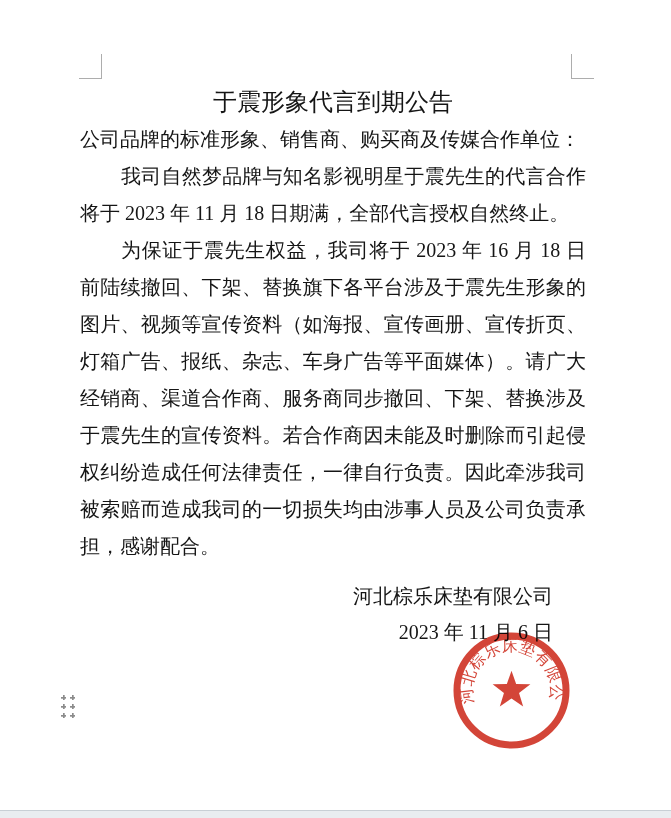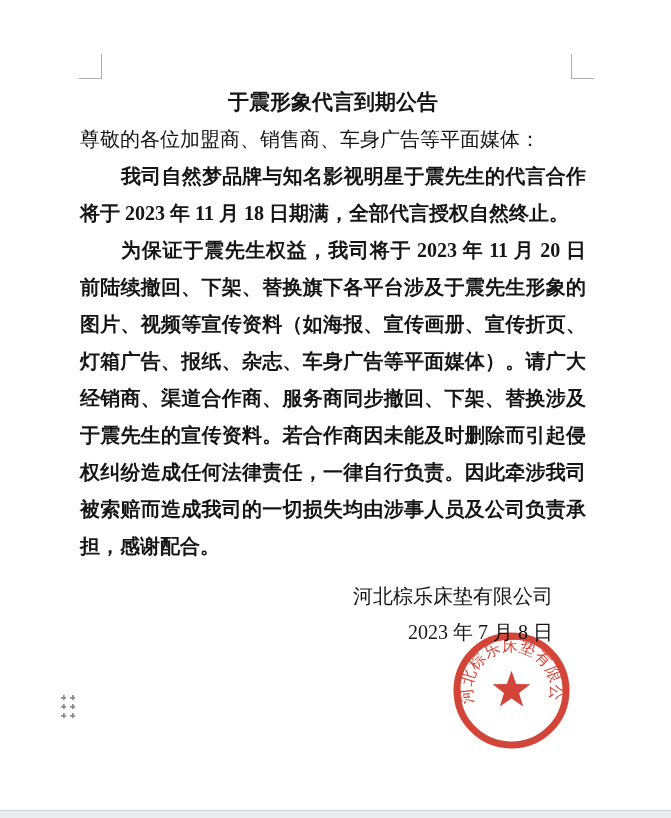--- a/index.html
+++ b/index.html
@@ -14,22 +14,22 @@
   .corner.tl{left:79px;top:54px;border-right:1px solid #adadad;border-bottom:1px solid #adadad;}
   .corner.tr{left:571px;top:54px;border-left:1px solid #adadad;border-bottom:1px solid #adadad;}
 
   
   .content{
     position:absolute;left:80px;top:84px;width:506px;
     color:#151515;font-size:20px;line-height:37px;
     text-align:justify;word-break:break-all;
   }
   .content p{margin:0;}
-  .doc-title{font-size:21px;text-align:center;font-weight:bold;margin:0;line-height:37px;}
-  .body-p{text-indent:41px;font-weight:bold;}
+  .doc-title{font-size:24px;text-align:center;font-weight:normal;margin:0;line-height:37px;}
+  .body-p{text-indent:41px;}
   .closing{margin-top:37px !important;text-indent:17px;}
   .sign{margin-top:13px;text-align:right;line-height:36px;padding-right:33px;}
 
   
   .anchor-dots{
     position:absolute;left:61px;top:695px;
     display:grid;grid-template-columns:5px 5px;grid-template-rows:5px 5px 5px;
     column-gap:4px;row-gap:4px;cursor:move;
   }
   .anchor-dots span{
@@ -60,26 +60,26 @@
 </head>
 <body>
 
 <div class="screen">
 
   <div class="corner tl"></div>
   <div class="corner tr"></div>
 
   <div class="content">
     <p class="doc-title">于震形象代言到期公告</p>
-    <p class="salutation">尊敬的各位加盟商、销售商、车身广告等平面媒体：</p>
+    <p class="salutation">公司品牌的标准形象、销售商、购买商及传媒合作单位：</p>
     <p class="body-p">我司自然梦品牌与知名影视明星于震先生的代言合作将于 2023 年 11 月 18 日期满，全部代言授权自然终止。</p>
-    <p class="body-p">为保证于震先生权益，我司将于 2023 年 11 月 20 日前陆续撤回、下架、替换旗下各平台涉及于震先生形象的图片、视频等宣传资料（如海报、宣传画册、宣传折页、灯箱广告、报纸、杂志、车身广告等平面媒体）。请广大经销商、渠道合作商、服务商同步撤回、下架、替换涉及于震先生的宣传资料。若合作商因未能及时删除而引起侵权纠纷造成任何法律责任，一律自行负责。因此牵涉我司被索赔而造成我司的一切损失均由涉事人员及公司负责承担，感谢配合。</p>
+    <p class="body-p">为保证于震先生权益，我司将于 2023 年 16 月 18 日前陆续撤回、下架、替换旗下各平台涉及于震先生形象的图片、视频等宣传资料（如海报、宣传画册、宣传折页、灯箱广告、报纸、杂志、车身广告等平面媒体）。请广大经销商、渠道合作商、服务商同步撤回、下架、替换涉及于震先生的宣传资料。若合作商因未能及时删除而引起侵权纠纷造成任何法律责任，一律自行负责。因此牵涉我司被索赔而造成我司的一切损失均由涉事人员及公司负责承担，感谢配合。</p>
     <div class="sign">
       <p>河北棕乐床垫有限公司</p>
-      <p>2023 年 7 月 8 日</p>
+      <p>2023 年 11 月 6 日</p>
     </div>
   </div>
 
   <div class="anchor-dots">
     <span></span>
     <span></span>
     <span></span>
     <span></span>
     <span></span>
     <span></span>

